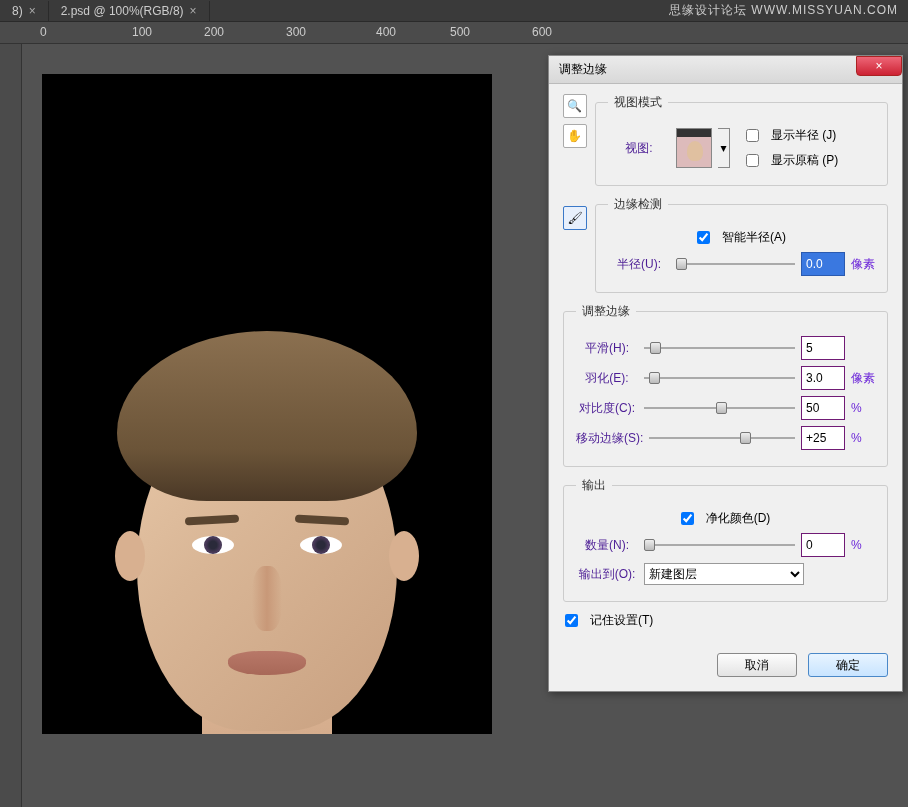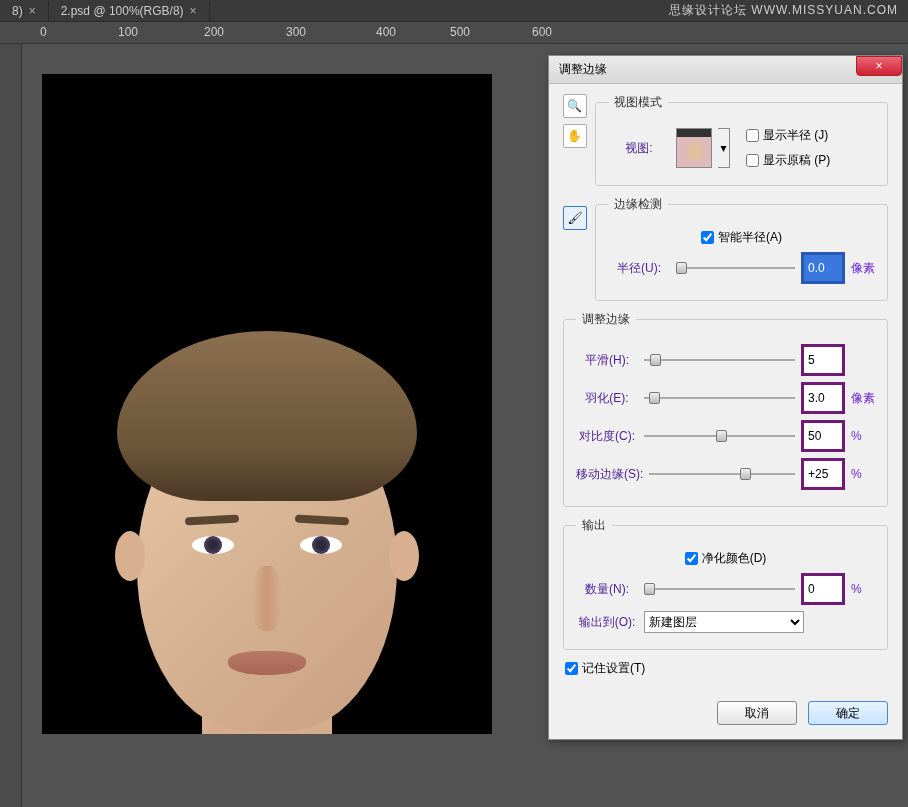--- a/index.html
+++ b/index.html
@@ -44,24 +44,24 @@
 
 .main-col { }
 fieldset { border: 1px solid #ccc; border-radius: 3px; padding: 10px 12px; margin-bottom: 10px; }
 legend { padding: 0 6px; color: #333; }
 
 .row { display: flex; align-items: center; margin: 6px 0; gap: 6px; }
 .row label { min-width: 62px; text-align: center; color: #4c1d95; }
 .slider { flex: 1; height: 16px; position: relative; }
 .slider-track { position: absolute; top: 7px; left: 0; right: 0; height: 2px; background: #aaa; }
 .slider-thumb { position: absolute; top: 2px; width: 11px; height: 12px; background: linear-gradient(180deg,#eee,#bbb); border: 1px solid #777; border-radius: 2px; cursor: pointer; }
-.num { width: 44px; height: 32px; border: 3px solid #701a75; padding: 0 4px; text-align: left; background: #fff; }
+.num { width: 44px; height: 24px; border: 1px solid #701a75; padding: 0 4px; text-align: left; background: #fff; }
 .num.hl { background: #3a78e0; color: #fff; border-color: #2a5ab0; }
 .unit { color: #6d28d9; min-width: 24px; }
-.chk { display: flex; align-items: center; gap: 4px; }
+.chk { display: flex; align-items: center; gap: 12px; }
 input[type=checkbox] { width: 13px; height: 13px; }
 
 .thumb-img { width: 36px; height: 40px; background: linear-gradient(180deg,#333 0%,#333 20%,#dbb 20%,#dbb 100%); border: 1px solid #888; display: inline-block; vertical-align: middle; position: relative; }
 .thumb-img::after { content:''; position:absolute; left:10px; top:12px; width:16px; height:20px; background:#e0c0a0; border-radius:50% 50% 40% 40%; }
 .dd { width: 12px; height: 40px; border: 1px solid #888; border-left: none; display: inline-flex; align-items: center; justify-content: center; cursor: pointer; background:#f0f0f0; }
 
 select { width: 160px; height: 22px; border: 1px solid #999; background: #fff; }
 
 .dlg-foot { padding: 10px 14px 14px; text-align: right; }
 .btn { width: 80px; height: 24px; border: 1px solid #888; background: linear-gradient(180deg,#fdfdfd,#e3e3e3); border-radius: 3px; cursor: pointer; margin-left: 8px; }
@@ -80,21 +80,21 @@
     <span class="close">×</span>
   </div>
   <div class="tab">
     <span>2.psd @ 100%(RGB/8)</span>
     <span class="close">×</span>
   </div>
 </div>
 
 <div class="ruler-h">
   <span style="left:40px">0</span>
-  <span style="left:118px">100</span>
+  <span style="left:132px">100</span>
   <span style="left:204px">200</span>
   <span style="left:286px">300</span>
   <span style="left:376px">400</span>
   <span style="left:450px">500</span>
   <span style="left:532px">600</span>
 </div>
 
 <div class="canvas-area">
   <div class="ruler-v"></div>
   <div class="canvas-wrap">

